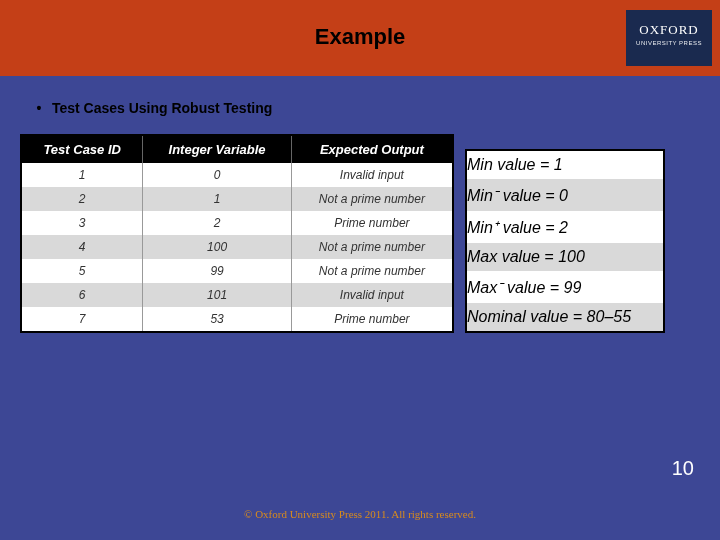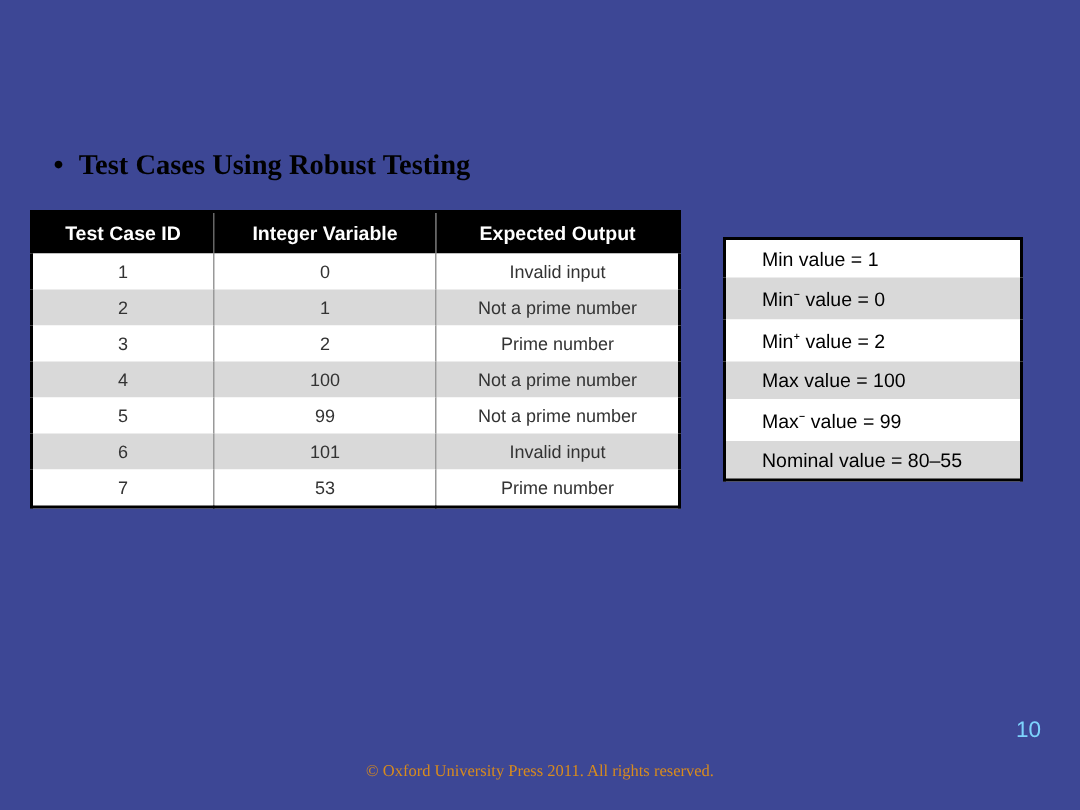--- a/index.html
+++ b/index.html
@@ -43,35 +43,35 @@
     margin-top: 2px;
     opacity: 0.9;
   }
   .content {
     position: absolute;
     left: 0; right: 0; top: 100px;
     padding: 0 20px;
   }
   .bullet-row {
     color: #000;
-    font-size: 19px;
+    font-size: 14px;
     font-weight: bold;
     margin-left: 10px;
     margin-bottom: 18px;
-    font-family: Liberation Serif, serif;
   }
   .bullet-row .dot {
     display: inline-block;
     width: 18px;
     text-align: center;
   }
   .tables {
     display: flex;
-    gap: 28px;
-    align-items: center;
+    gap: 11px;
+    align-items: flex-end;
+    font-style: italic;
   }
   .main-table {
     width: 434px;
     border: 2px solid #000;
     border-collapse: collapse;
     background: #fff;
     font-family: Arial, sans-serif;
   }
   .main-table th {
     background: #000;
@@ -95,48 +95,55 @@
   .main-table tbody tr:nth-child(odd) td { background: #fff; }
 
   .side-table {
     width: 200px;
     border: 2px solid #000;
     border-collapse: collapse;
     background: #fff;
     font-family: Arial, sans-serif;
   }
   .side-table td {
-    font-size: 13px;
+    font-size: 16px;
     color: #000;
-    padding: 5px 24px;
+    padding: 5px 0;
     text-align: left;
   }
   .side-table tbody tr:nth-child(even) td { background: #d9d9d9; }
   .side-table tbody tr:nth-child(odd) td { background: #fff; }
 
   .footer {
     position: absolute;
     left: 0; right: 0; bottom: 20px;
     text-align: center;
     color: #d88b1d;
     font-family: Georgia, "Times New Roman", serif;
     font-size: 11px;
   }
   .page-num {
     position: absolute;
-    right: 26px; bottom: 45px;
-    color: #7dd3fc;
-    font-size: 15px;
+    right: 26px; bottom: 60px;
+    color: #ffffff;
+    font-size: 20px;
   }
 </style>
 </head>
 <body>
 
 <div class="slide">
 
+  <div class="header">
+    <div class="title">Example</div>
+    <div class="oxford-badge">
+      <div class="brand">OXFORD</div>
+      <div class="sub">UNIVERSITY PRESS</div>
+    </div>
+  </div>
 
   <div class="content">
     <div class="bullet-row">
       <span class="dot">•</span>
       <span>Test Cases Using Robust Testing</span>
     </div>
 
     <div class="tables">
       <table class="main-table">
         <thead>

